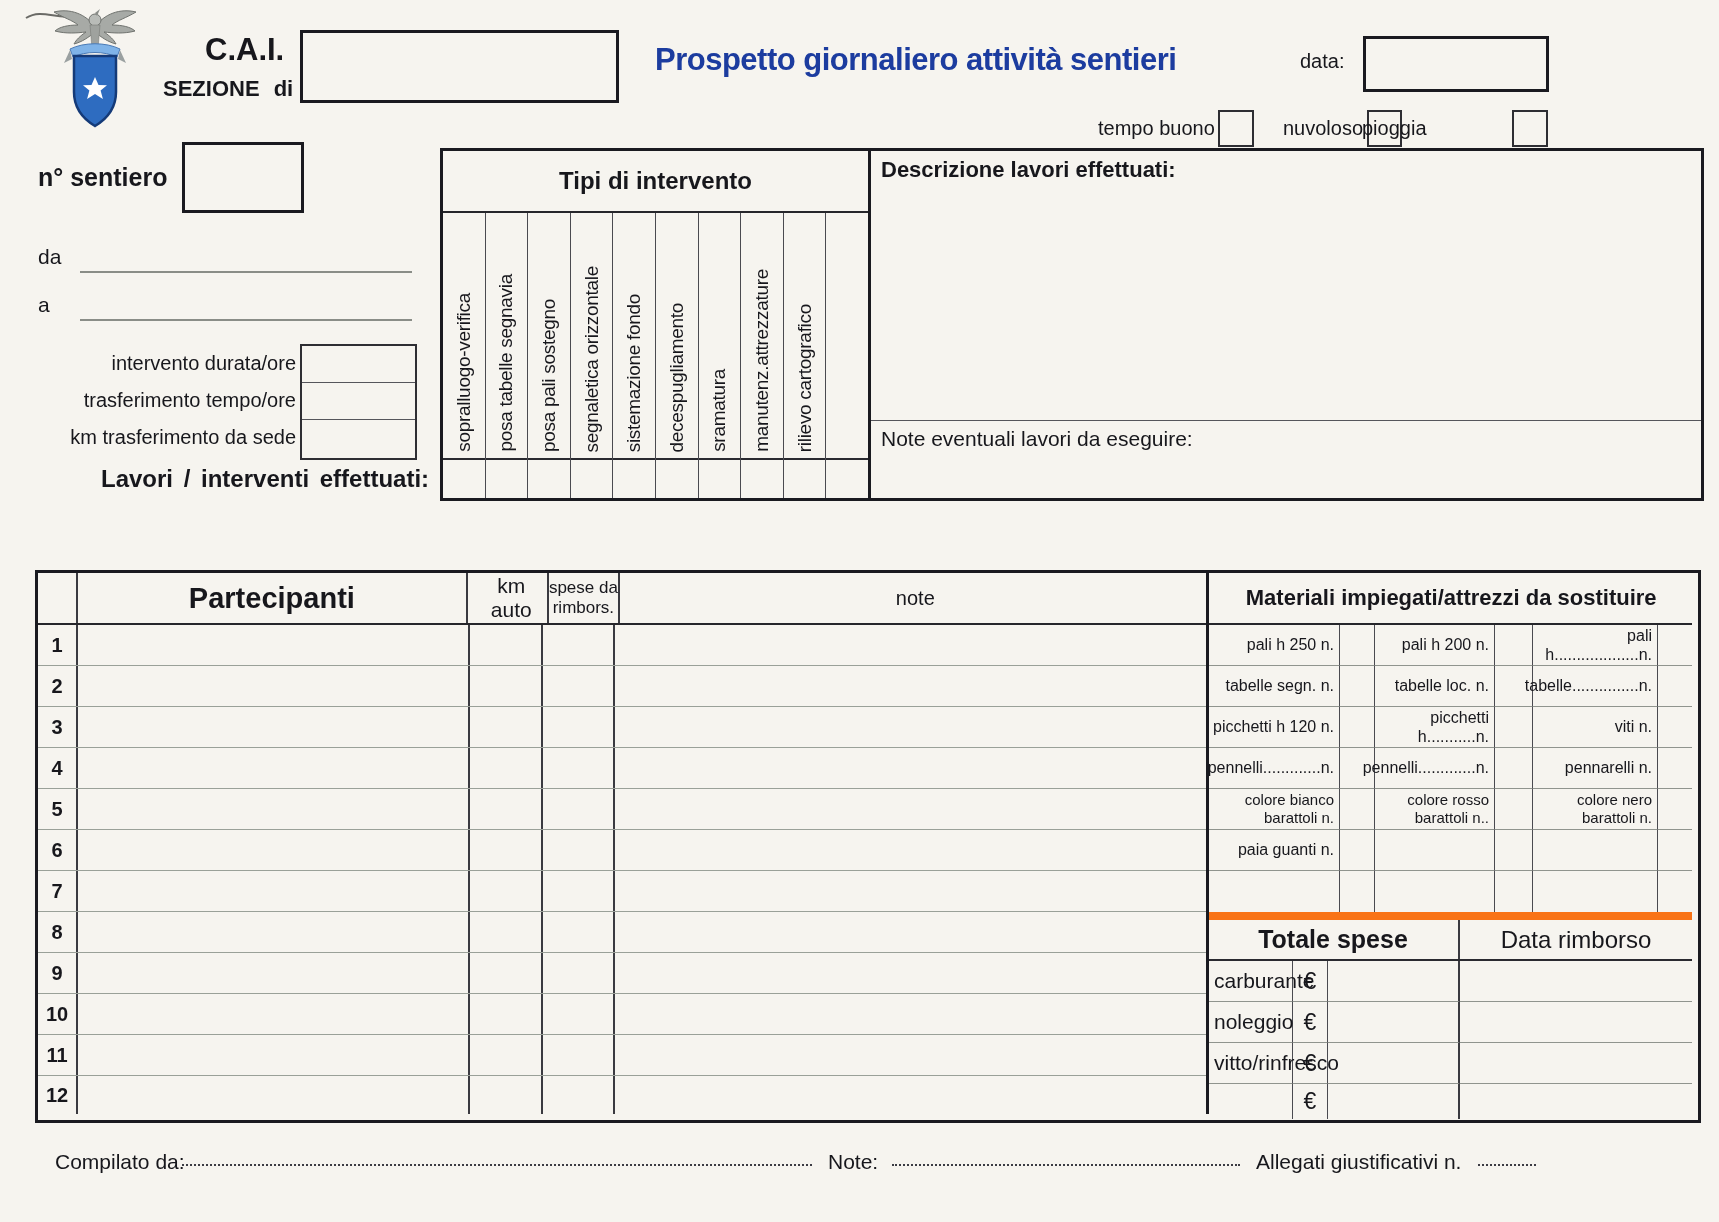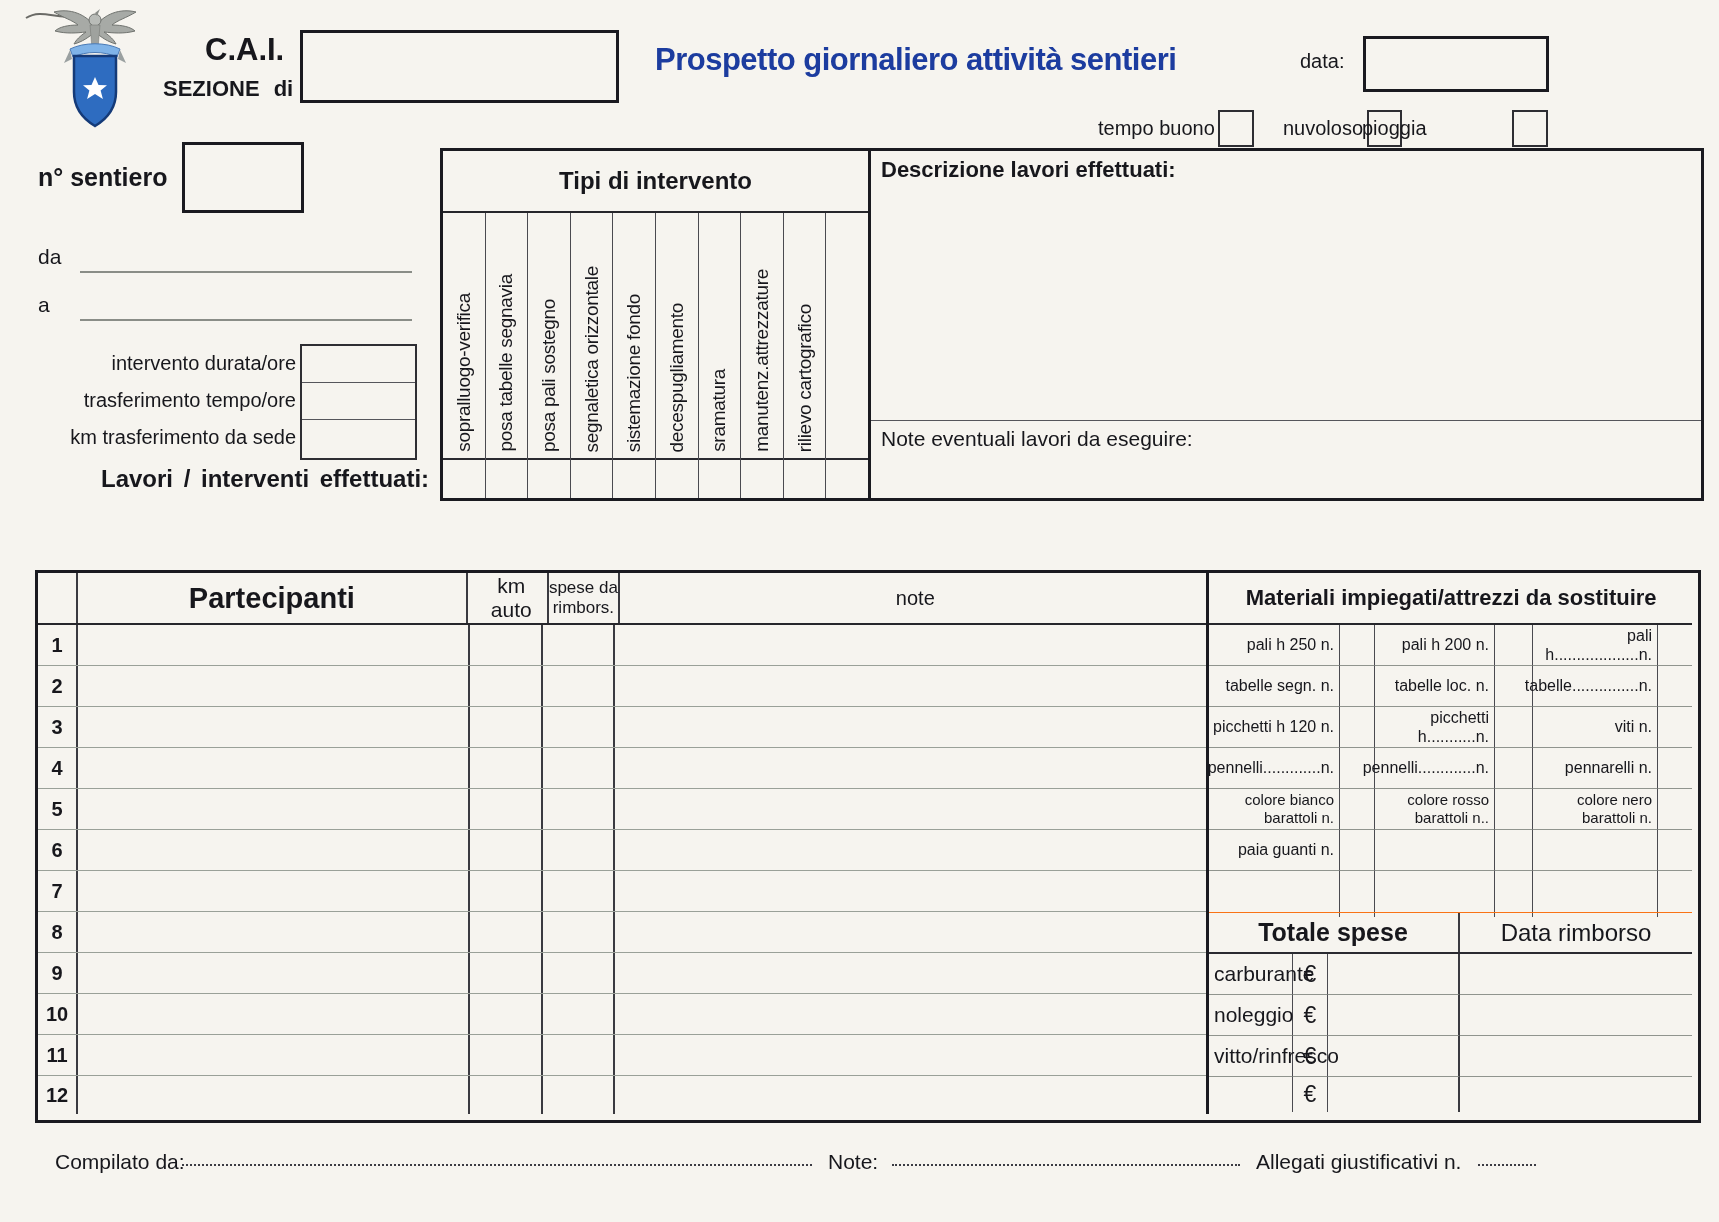--- a/index.html
+++ b/index.html
@@ -39,21 +39,21 @@
   .vline{position:absolute;background:#1a1a20;}
   
   .mat-grid{position:absolute;left:1170px;top:52px;width:484px;height:287px;display:grid;
             grid-template-columns:132px 35px 120px 38px 125px 34px;grid-template-rows:41px 41px 41px 41px 41px 41px 46px;}
   .mcell{box-sizing:border-box;font-size:16px;display:flex;align-items:center;justify-content:flex-end;
          text-align:right;padding-right:5px;line-height:1.2;}
   .mcell.sm{font-size:15px;}
   .br{border-right:1px solid #4a4a50;}
   .bb{border-bottom:1px solid #90948e;}
   
-  .tot{position:absolute;left:1170px;top:339px;width:484px;height:202px;border-top:1px solid #f97316;box-sizing:border-box;}
+  .tot{position:absolute;left:1170px;top:339px;width:484px;height:202px;border-top:8px solid #f97316;box-sizing:border-box;}
   .tot-hdr{display:flex;height:41px;border-bottom:2px solid #2a2a30;box-sizing:border-box;}
   .tot-hl{width:252px;border-right:2px solid #3a3a40;box-sizing:border-box;font-size:25px;font-weight:bold;}
   .tot-hr{width:232px;font-size:24px;}
   .tot-grid{display:grid;grid-template-columns:85px 35px 132px 232px;grid-template-rows:41px 41px 41px 35px;}
   .tcell{box-sizing:border-box;display:flex;align-items:center;font-size:21px;}
   .t-lbl{padding-left:6px;border-right:1px solid #4a4a50;}
   .t-eur{justify-content:center;font-size:23px;border-right:1px solid #4a4a50;}
   .t-amt{border-right:2px solid #3a3a40;}
   .leader{position:absolute;height:18px;border-bottom:2px dotted #3c3c44;}
   .fld-line{position:absolute;height:2px;background:#8a8d87;}

